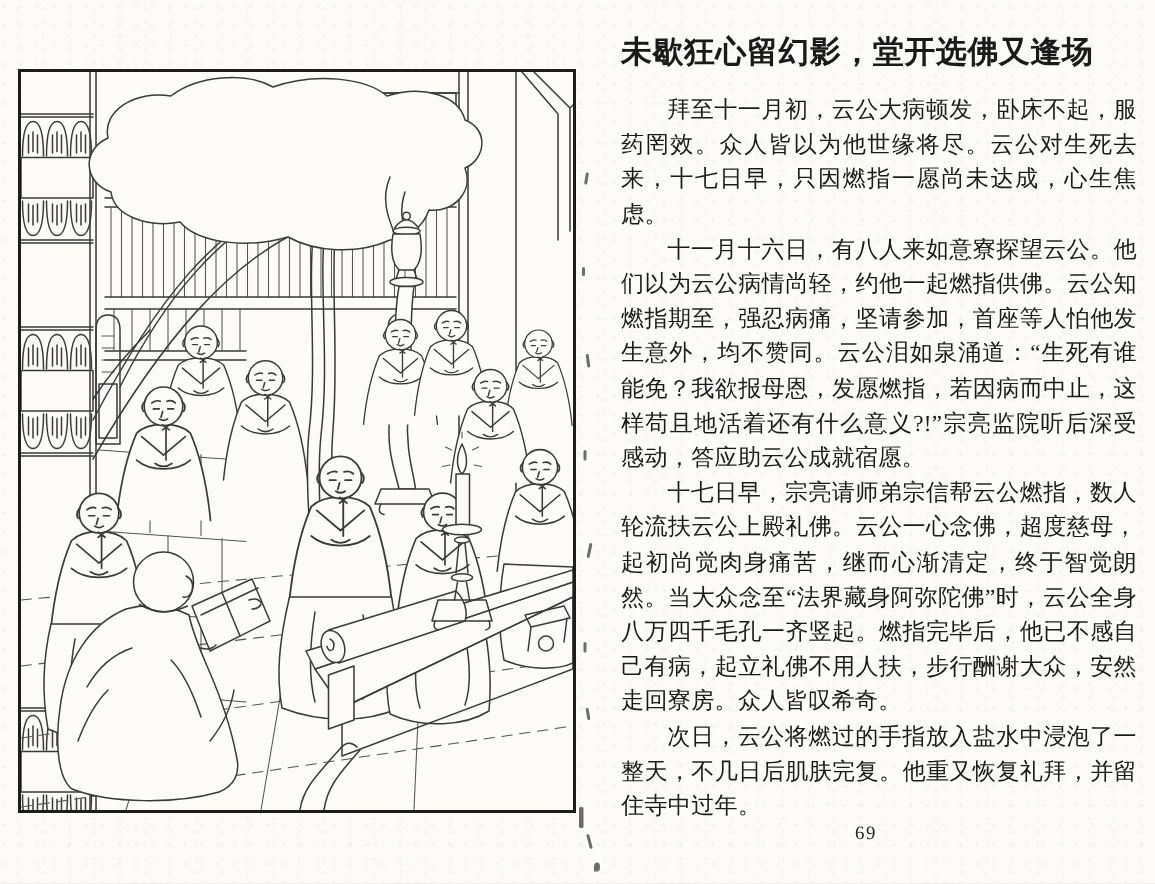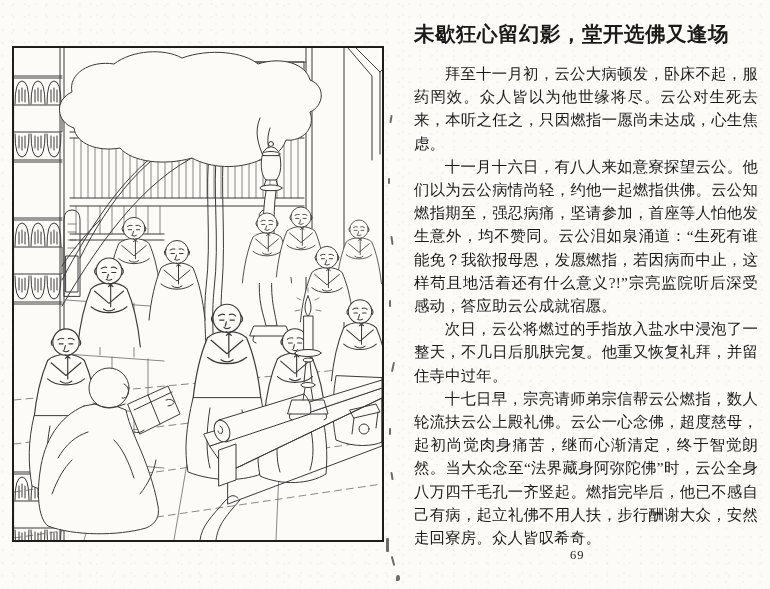--- a/index.html
+++ b/index.html
@@ -206,24 +206,24 @@
       </g>
     </svg>
   </div>
 
   <div class="pageno pageno-left">52</div>
   <div class="pageno pageno-right">69</div>
 
   <div class="right-page">
     <h1 class="title">未歇狂心留幻影，堂开选佛又逢场</h1>
     <div class="bodytext">
-      <p>拜至十一月初，云公大病顿发，卧床不起，服药罔效。众人皆以为他世缘将尽。云公对生死去来，本听之任之，只因燃指一愿尚未达成，心生焦虑。</p>
+      <p>拜至十一月初，云公大病顿发，卧床不起，服药罔效。众人皆以为他世缘将尽。云公对生死去来，十七日早，只因燃指一愿尚未达成，心生焦虑。</p>
       <p>十一月十六日，有八人来如意寮探望云公。他们以为云公病情尚轻，约他一起燃指供佛。云公知燃指期至，强忍病痛，坚请参加，首座等人怕他发生意外，均不赞同。云公泪如泉涌道：“生死有谁能免？我欲报母恩，发愿燃指，若因病而中止，这样苟且地活着还有什么意义?!”宗亮监院听后深受感动，答应助云公成就宿愿。</p>
+      <p>十七日早，宗亮请师弟宗信帮云公燃指，数人轮流扶云公上殿礼佛。云公一心念佛，超度慈母，起初尚觉肉身痛苦，继而心渐清定，终于智觉朗然。当大众念至“法界藏身阿弥陀佛”时，云公全身八万四千毛孔一齐竖起。燃指完毕后，他已不感自己有病，起立礼佛不用人扶，步行酬谢大众，安然走回寮房。众人皆叹希奇。</p>
       <p>次日，云公将燃过的手指放入盐水中浸泡了一整天，不几日后肌肤完复。他重又恢复礼拜，并留住寺中过年。</p>
-      <p>十七日早，宗亮请师弟宗信帮云公燃指，数人轮流扶云公上殿礼佛。云公一心念佛，超度慈母，起初尚觉肉身痛苦，继而心渐清定，终于智觉朗然。当大众念至“法界藏身阿弥陀佛”时，云公全身八万四千毛孔一齐竖起。燃指完毕后，他已不感自己有病，起立礼佛不用人扶，步行酬谢大众，安然走回寮房。众人皆叹希奇。</p>
     </div>
   </div>
 
   <div class="smudge" style="left:390px;top:115px;width:2px;height:8px;transform:rotate(10deg)"></div>
   <div class="smudge" style="left:388px;top:178px;width:2px;height:6px"></div>
   <div class="smudge" style="left:391px;top:236px;width:2px;height:9px;transform:rotate(-8deg)"></div>
   <div class="smudge" style="left:389px;top:300px;width:2px;height:7px"></div>
   <div class="smudge" style="left:392px;top:362px;width:2px;height:10px;transform:rotate(12deg)"></div>
   <div class="smudge" style="left:389px;top:428px;width:2px;height:7px"></div>
   <div class="smudge" style="left:391px;top:472px;width:2px;height:8px;transform:rotate(-10deg)"></div>

